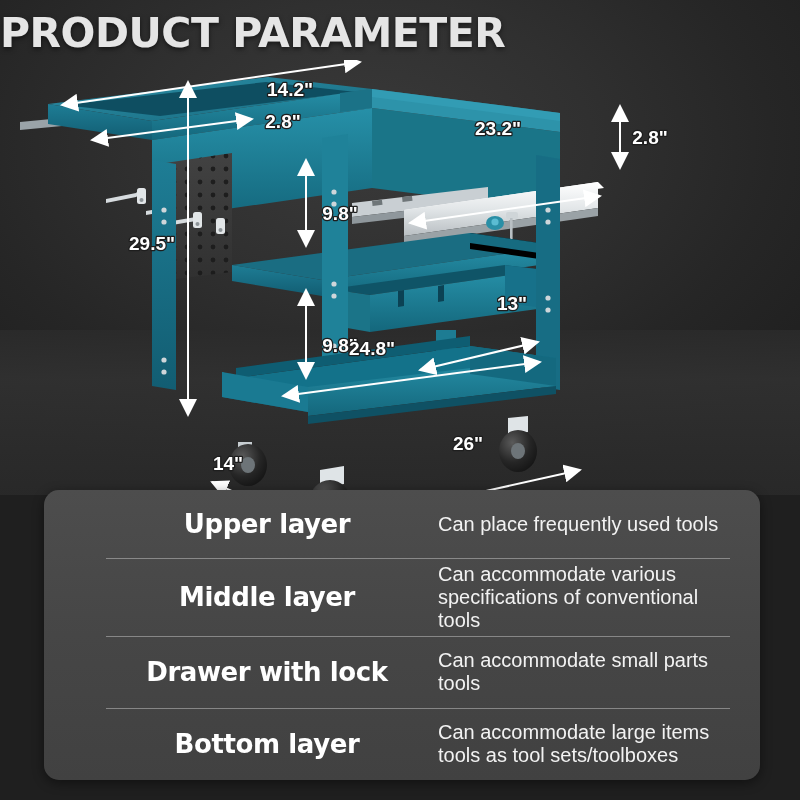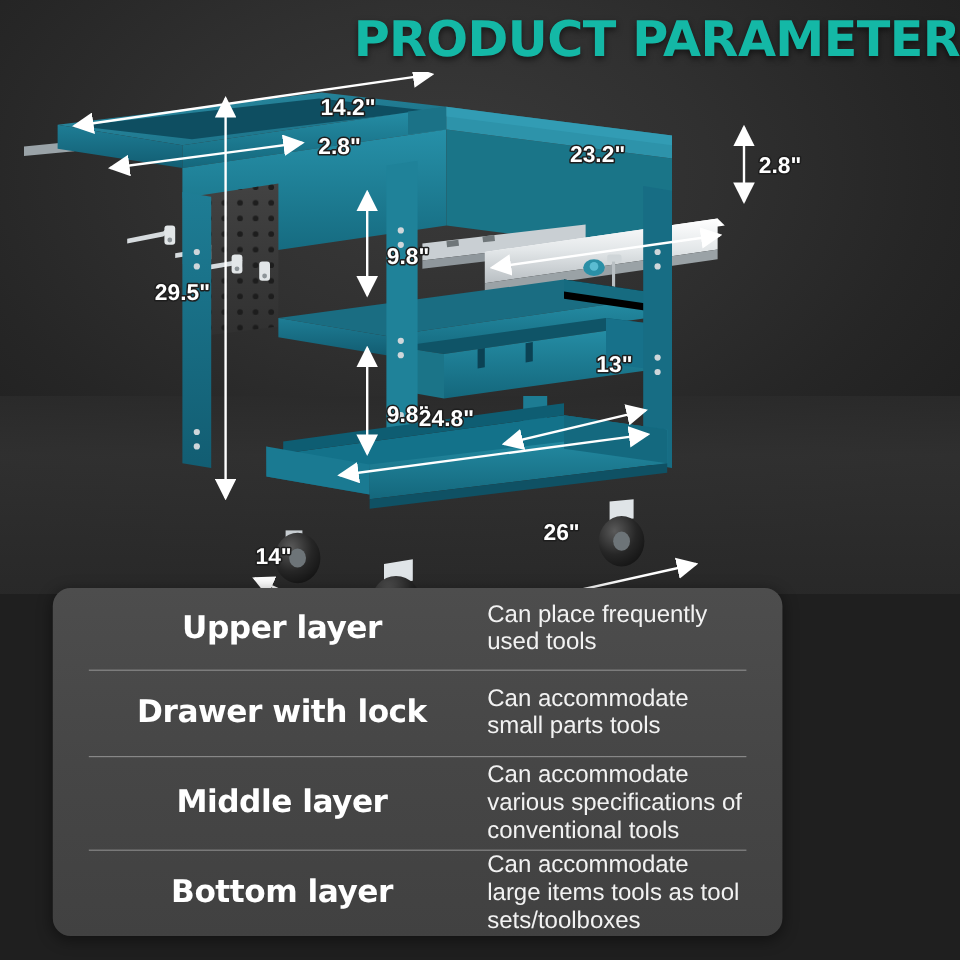--- a/index.html
+++ b/index.html
@@ -18,39 +18,39 @@
       linear-gradient(180deg,#2c2c2c 0%,#2a2a2a 45%,#242424 100%);
   }
   #bg-floor {
     position:absolute; left:0; right:0; top:330px; height:165px;
     background:linear-gradient(180deg,#2b2b2b 0%,#323232 30%,#2a2a2a 100%);
     opacity:.85;
   }
   
   #title {
     position:absolute; top:8px; left:0; right:0;
-    text-align:right;
+    text-align:left;
     font-size:41px; line-height:50px;
     font-weight:bold;
     letter-spacing:-0.5px;
-    color:#14b8a6;
+    color:#e5e5e5;
     font-family:"DejaVu Sans", sans-serif;
     text-shadow:0 2px 5px rgba(0,0,0,.55);
-    margin-left:12px;
   }
   
   #stage { position:absolute; left:0; top:60px; width:800px; height:430px; }
   #stage svg { display:block; }
   
   #spec-panel {
-    position:absolute; left:44px; top:490px; width:608px; height:290px;
+    position:absolute; left:44px; top:490px; width:716px; height:290px;
     background:linear-gradient(180deg,#4d4d4d 0%,#464646 50%,#414141 100%);
     border-radius:15px;
     box-shadow:0 3px 12px rgba(0,0,0,.45);
     overflow:hidden;
+    padding-left:32px;
   }
   .spec-row {
     display:flex; align-items:center;
     position:relative;
     padding:0 30px 0 26px;
   }
   .spec-row + .spec-row::before {
     content:""; position:absolute; left:30px; right:30px; top:0;
     height:1px; background:rgba(190,190,190,.55);
   }
@@ -344,25 +344,25 @@
     <text class="dimtxt" x="468" y="390" text-anchor="middle">26"</text>
   </g>
 </svg>
 </div>
 
 <div id="spec-panel">
   <div class="spec-row" id="r0">
     <div class="spec-label">Upper layer</div>
     <div class="spec-desc">Can place frequently used tools</div>
   </div>
+  <div class="spec-row" id="r2">
+    <div class="spec-label">Middle layer</div>
+    <div class="spec-desc">Can accommodate various specifications of conventional tools</div>
+  </div>
   <div class="spec-row" id="r1">
     <div class="spec-label">Drawer with lock</div>
     <div class="spec-desc">Can accommodate small parts tools</div>
-  </div>
-  <div class="spec-row" id="r2">
-    <div class="spec-label">Middle layer</div>
-    <div class="spec-desc">Can accommodate various specifications of conventional tools</div>
   </div>
   <div class="spec-row" id="r3">
     <div class="spec-label">Bottom layer</div>
     <div class="spec-desc">Can accommodate large items tools as tool sets/toolboxes</div>
   </div>
 </div>
 
 </body></html>

